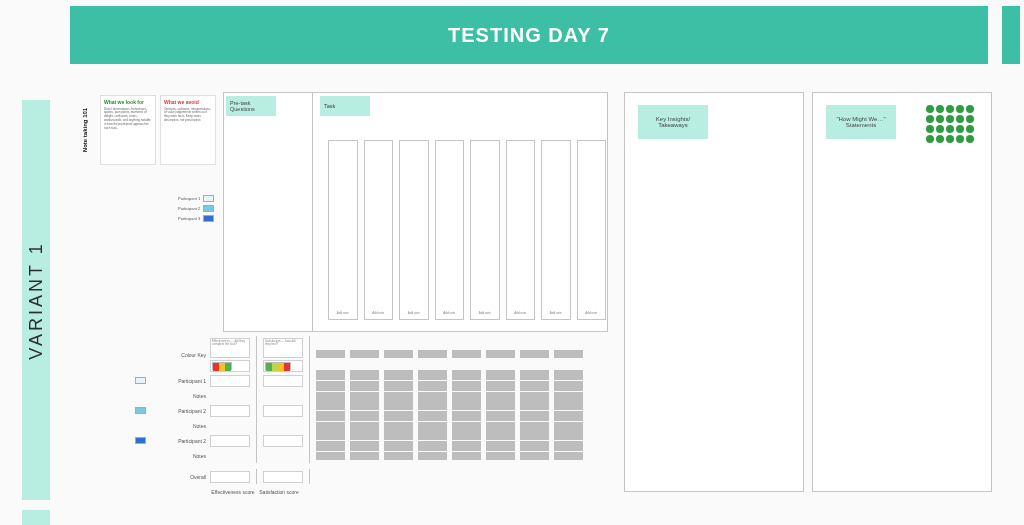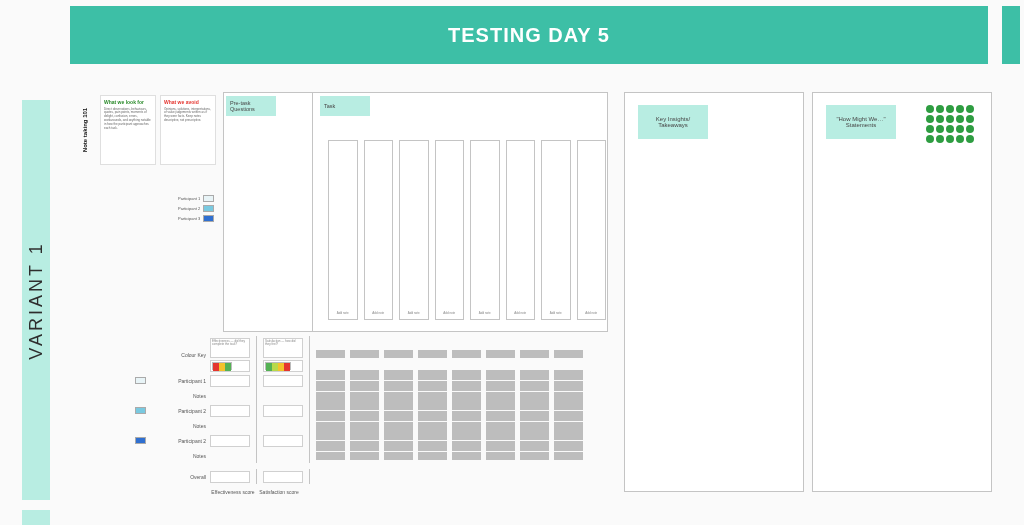--- a/index.html
+++ b/index.html
@@ -115,21 +115,21 @@
   .dots{
     position:absolute;left:926px;top:105px;display:grid;grid-template-columns:repeat(5,8px);
     grid-auto-rows:8px;gap:2px;
   }
   .dots span{width:8px;height:8px;border-radius:50%;background:#2e9d41;}
 </style>
 </head>
 <body>
 
 <div class="top-banner">
-  <span>TESTING DAY 5</span>
+  <span>TESTING DAY 7</span>
 </div>
 <div class="banner-stripe"></div>
 
 <div class="side-rail">
   <span>VARIANT 1</span>
 </div>
 <div class="side-rail2"></div>
 
 <div class="notes-strip">
   <span>Note taking 101</span>

